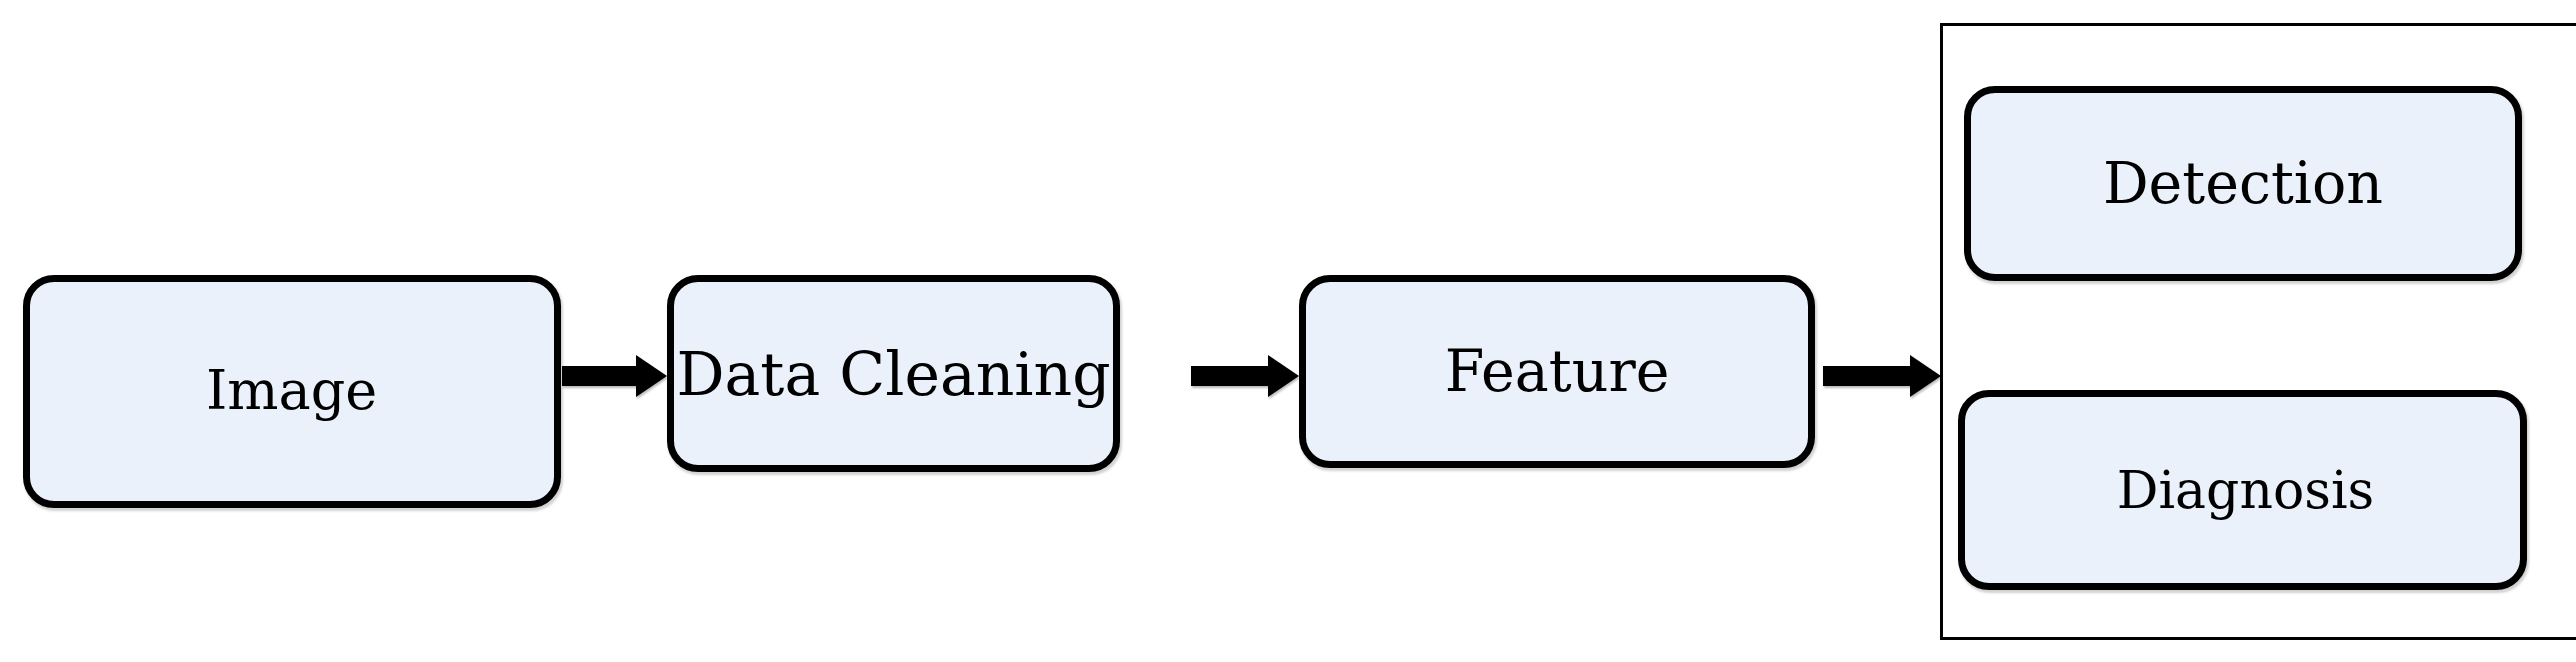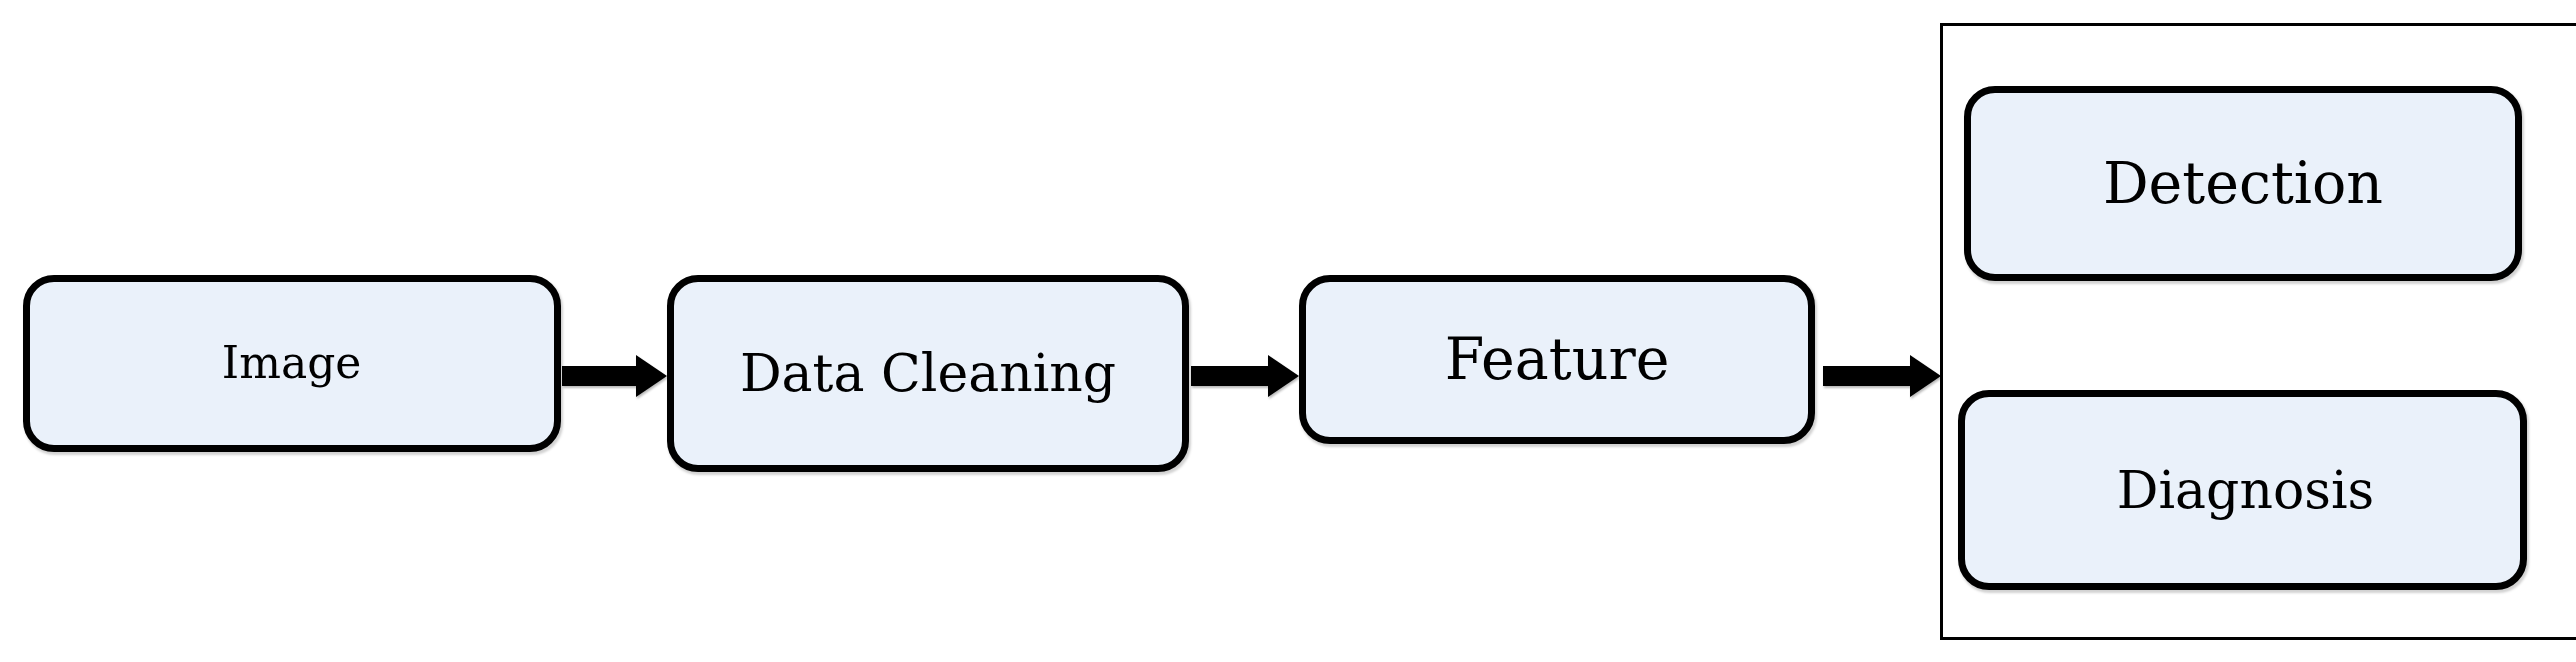--- a/index.html
+++ b/index.html
@@ -26,23 +26,23 @@
     border-radius:31px;
     display:flex;
     align-items:center;
     justify-content:center;
     text-align:center;
     box-shadow:1.6px 2.4px 2.4px rgba(0,0,0,0.18);
   }
   .node .label{display:block;}
   .node .line{display:block;}
 
-  .node-image-acquisition{left:22.6px;top:275px;width:538px;height:177px;font-size:44px;line-height:1.42;}
-  .node-data-cleaning{left:667px;top:275px;width:522px;height:197px;font-size:52px;line-height:1.2;}
-  .node-feature-extraction{left:1299px;top:275px;width:516px;height:169px;font-size:57px;line-height:1.42;}
+  .node-image-acquisition{left:22.6px;top:275px;width:538px;height:233px;font-size:54px;line-height:1.42;}
+  .node-data-cleaning{left:667px;top:275px;width:453px;height:197px;font-size:60px;line-height:1.2;}
+  .node-feature-extraction{left:1299px;top:275px;width:516px;height:193px;font-size:57px;line-height:1.42;}
 
   .group{
     position:absolute;
     box-sizing:border-box;
     left:1940px;top:22.6px;width:729px;height:617px;
     background:var(--bg);
     border:3.2px solid var(--group-border);
   }
   .node-detection{left:21px;top:60px;width:558px;height:195px;font-size:57px;}
   .node-diagnosis{left:14.5px;top:364px;width:569px;height:200px;font-size:52px;padding-left:7px;}

